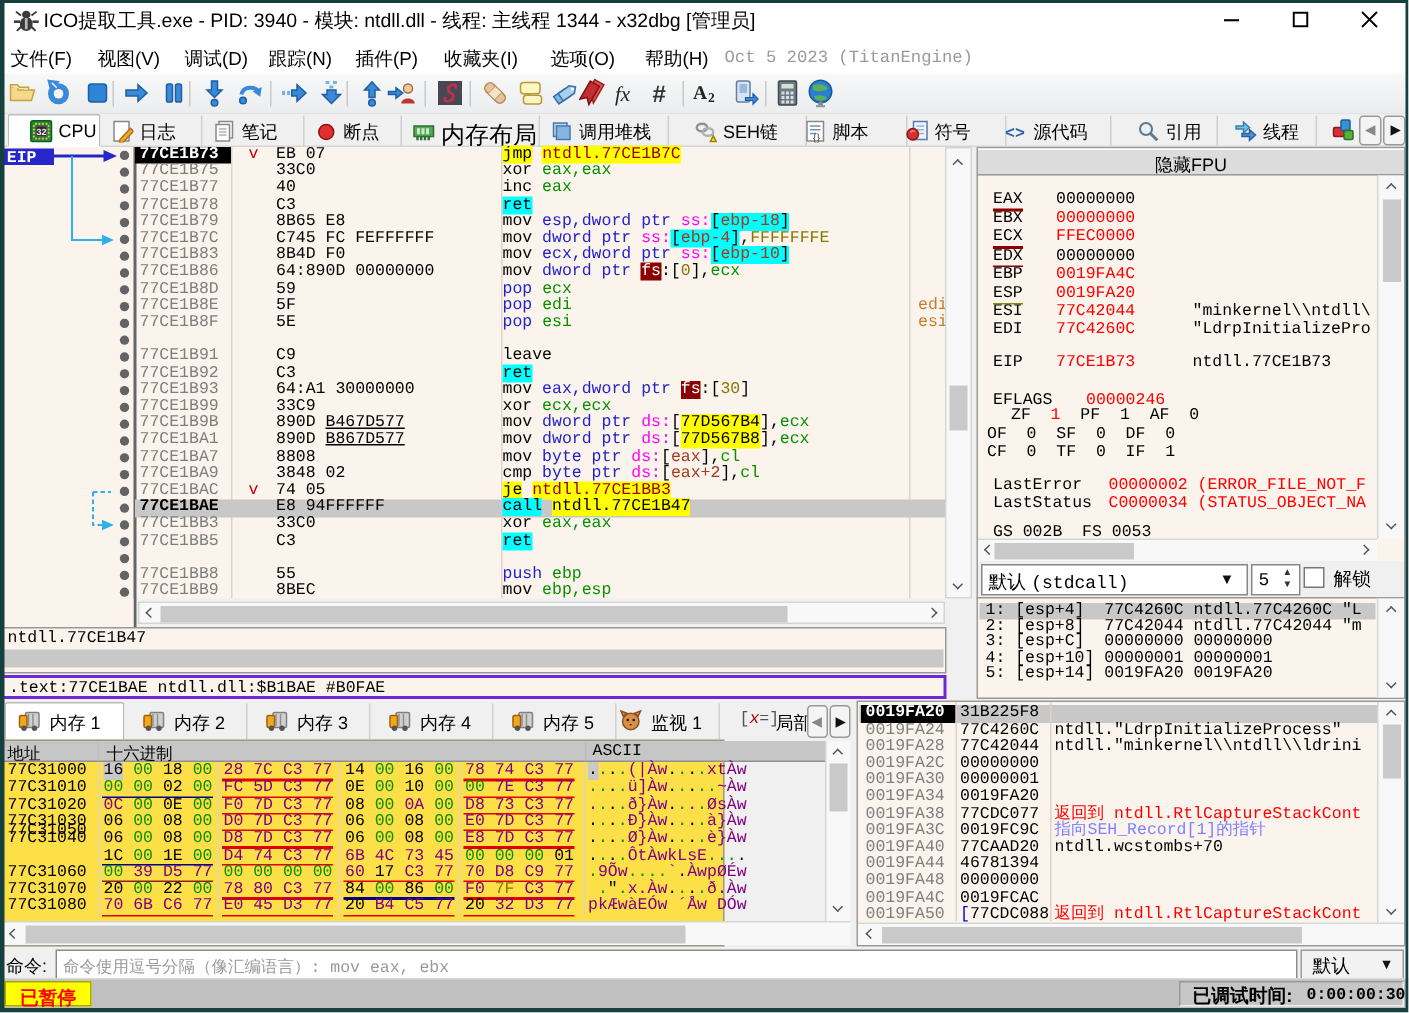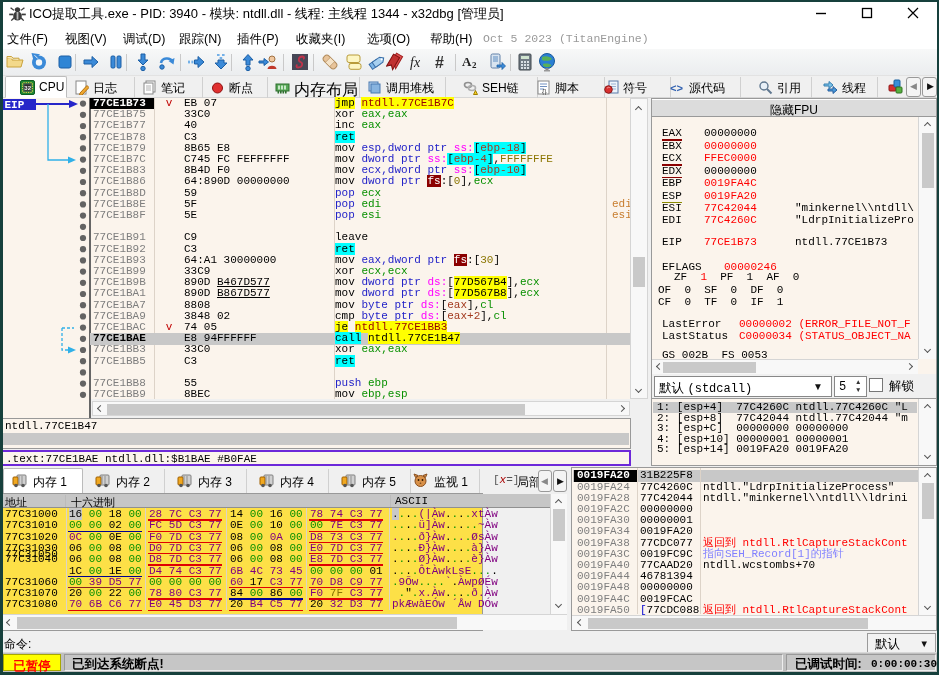--- a/index.html
+++ b/index.html
@@ -714,26 +714,26 @@
 <div class="chv chD" style="left:6px;top:136px"></div>
 </div>
 <div class="abs" style="left:0;top:147px;width:364px;height:15px;background:#f8f8f8;border-top:1px solid #d5d5d5">
 <div class="chv chL" style="left:6px;top:4px"></div>
 <div class="abs" style="left:16px;top:1.5px;width:280px;height:11px;background:#c9c9c9"></div>
 </div>
 </div>
 </div>
 <div class="abs" style="left:0;top:632px;width:939px;height:22px;background:#f0f0f0">
 <span class="abs" style="left:4px;top:4px;font-size:12px">命令:</span>
+<div class="abs" style="left:37px;top:1px;width:828px;height:20px;background:#fff;border:1px solid #8a8a8a">
+      <span class="abs mono" style="left:4px;top:3px;font-size:11px;color:#9a9a9a">命令使用逗号分隔（像汇编语言）: mov eax, ebx</span>
+    </div>
 <div class="abs" style="left:867px;top:1px;width:69px;height:20px;background:#f2f2f2;border:1px solid #9a9a9a">
       <span class="abs" style="left:7px;top:2px;font-size:12.5px">默认</span>
       <span class="abs" style="right:6px;top:4px;font-size:9.5px;color:#111">▼</span>
     </div>
 </div>
 <div class="abs" style="left:0;top:652px;width:939px;height:21px;background:#c0c0c0;border-top:1px solid #d8d8d8">
 <div class="abs" style="left:3px;top:1px;width:58px;height:17px;background:#ffff00;border:1px solid #a8a800;text-align:center"><span style="color:#ff0000;font-weight:bold;font-size:12.5px;position:relative;top:0.5px">已暂停</span></div>
-<div class="abs" style="left:64px;top:1px;width:719px;height:17px;border:1px solid #999;border-bottom-color:#eee;border-right-color:#eee;background:#c6c6c6">
-      <span class="abs" style="left:7px;top:0.5px;font-size:12.5px;font-weight:bold;white-space:nowrap">已到达系统断点!</span>
-    </div>
 <div class="abs" style="left:786px;top:1px;width:150px;height:17px;border:1px solid #999;border-bottom-color:#eee;border-right-color:#eee;background:#c6c6c6">
       <span class="abs" style="left:8px;top:0.5px;font-size:12.5px;font-weight:bold;white-space:nowrap">已调试时间:</span>
       <span class="abs mono" style="left:84px;top:2.5px;font-size:11px;font-weight:bold;white-space:nowrap">0:00:00:30</span>
     </div>
 </div>
 </body></html>

